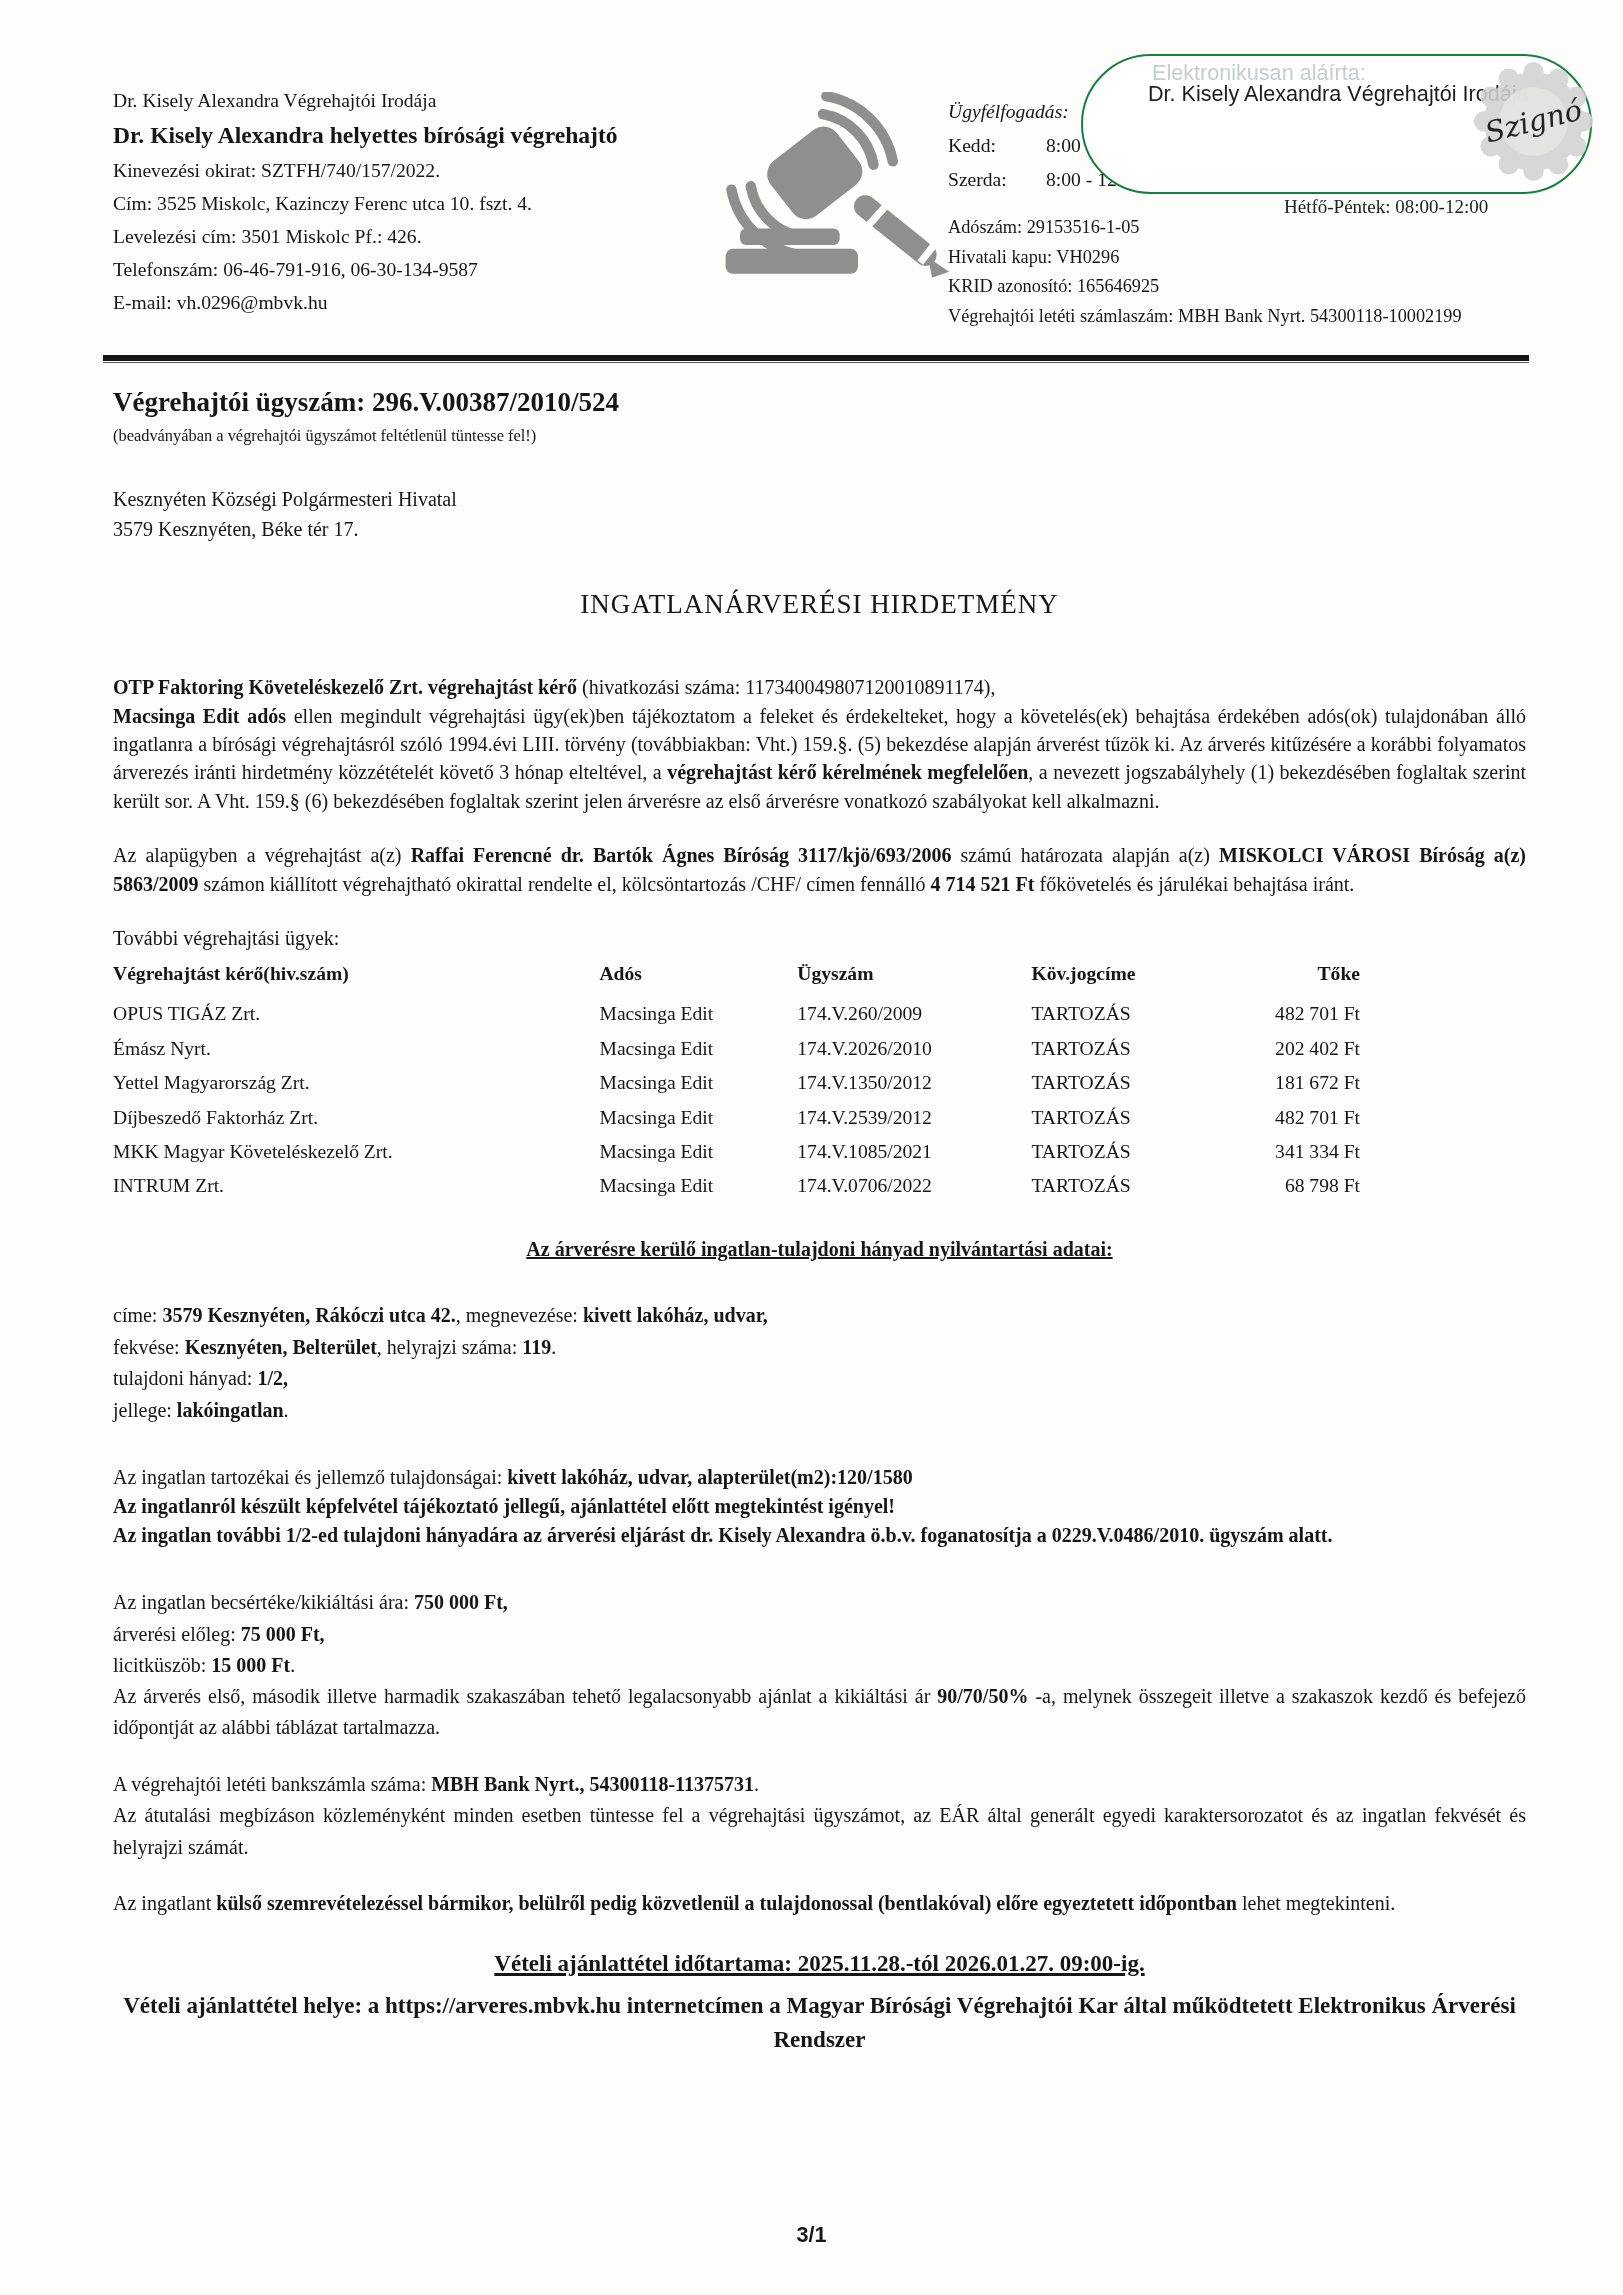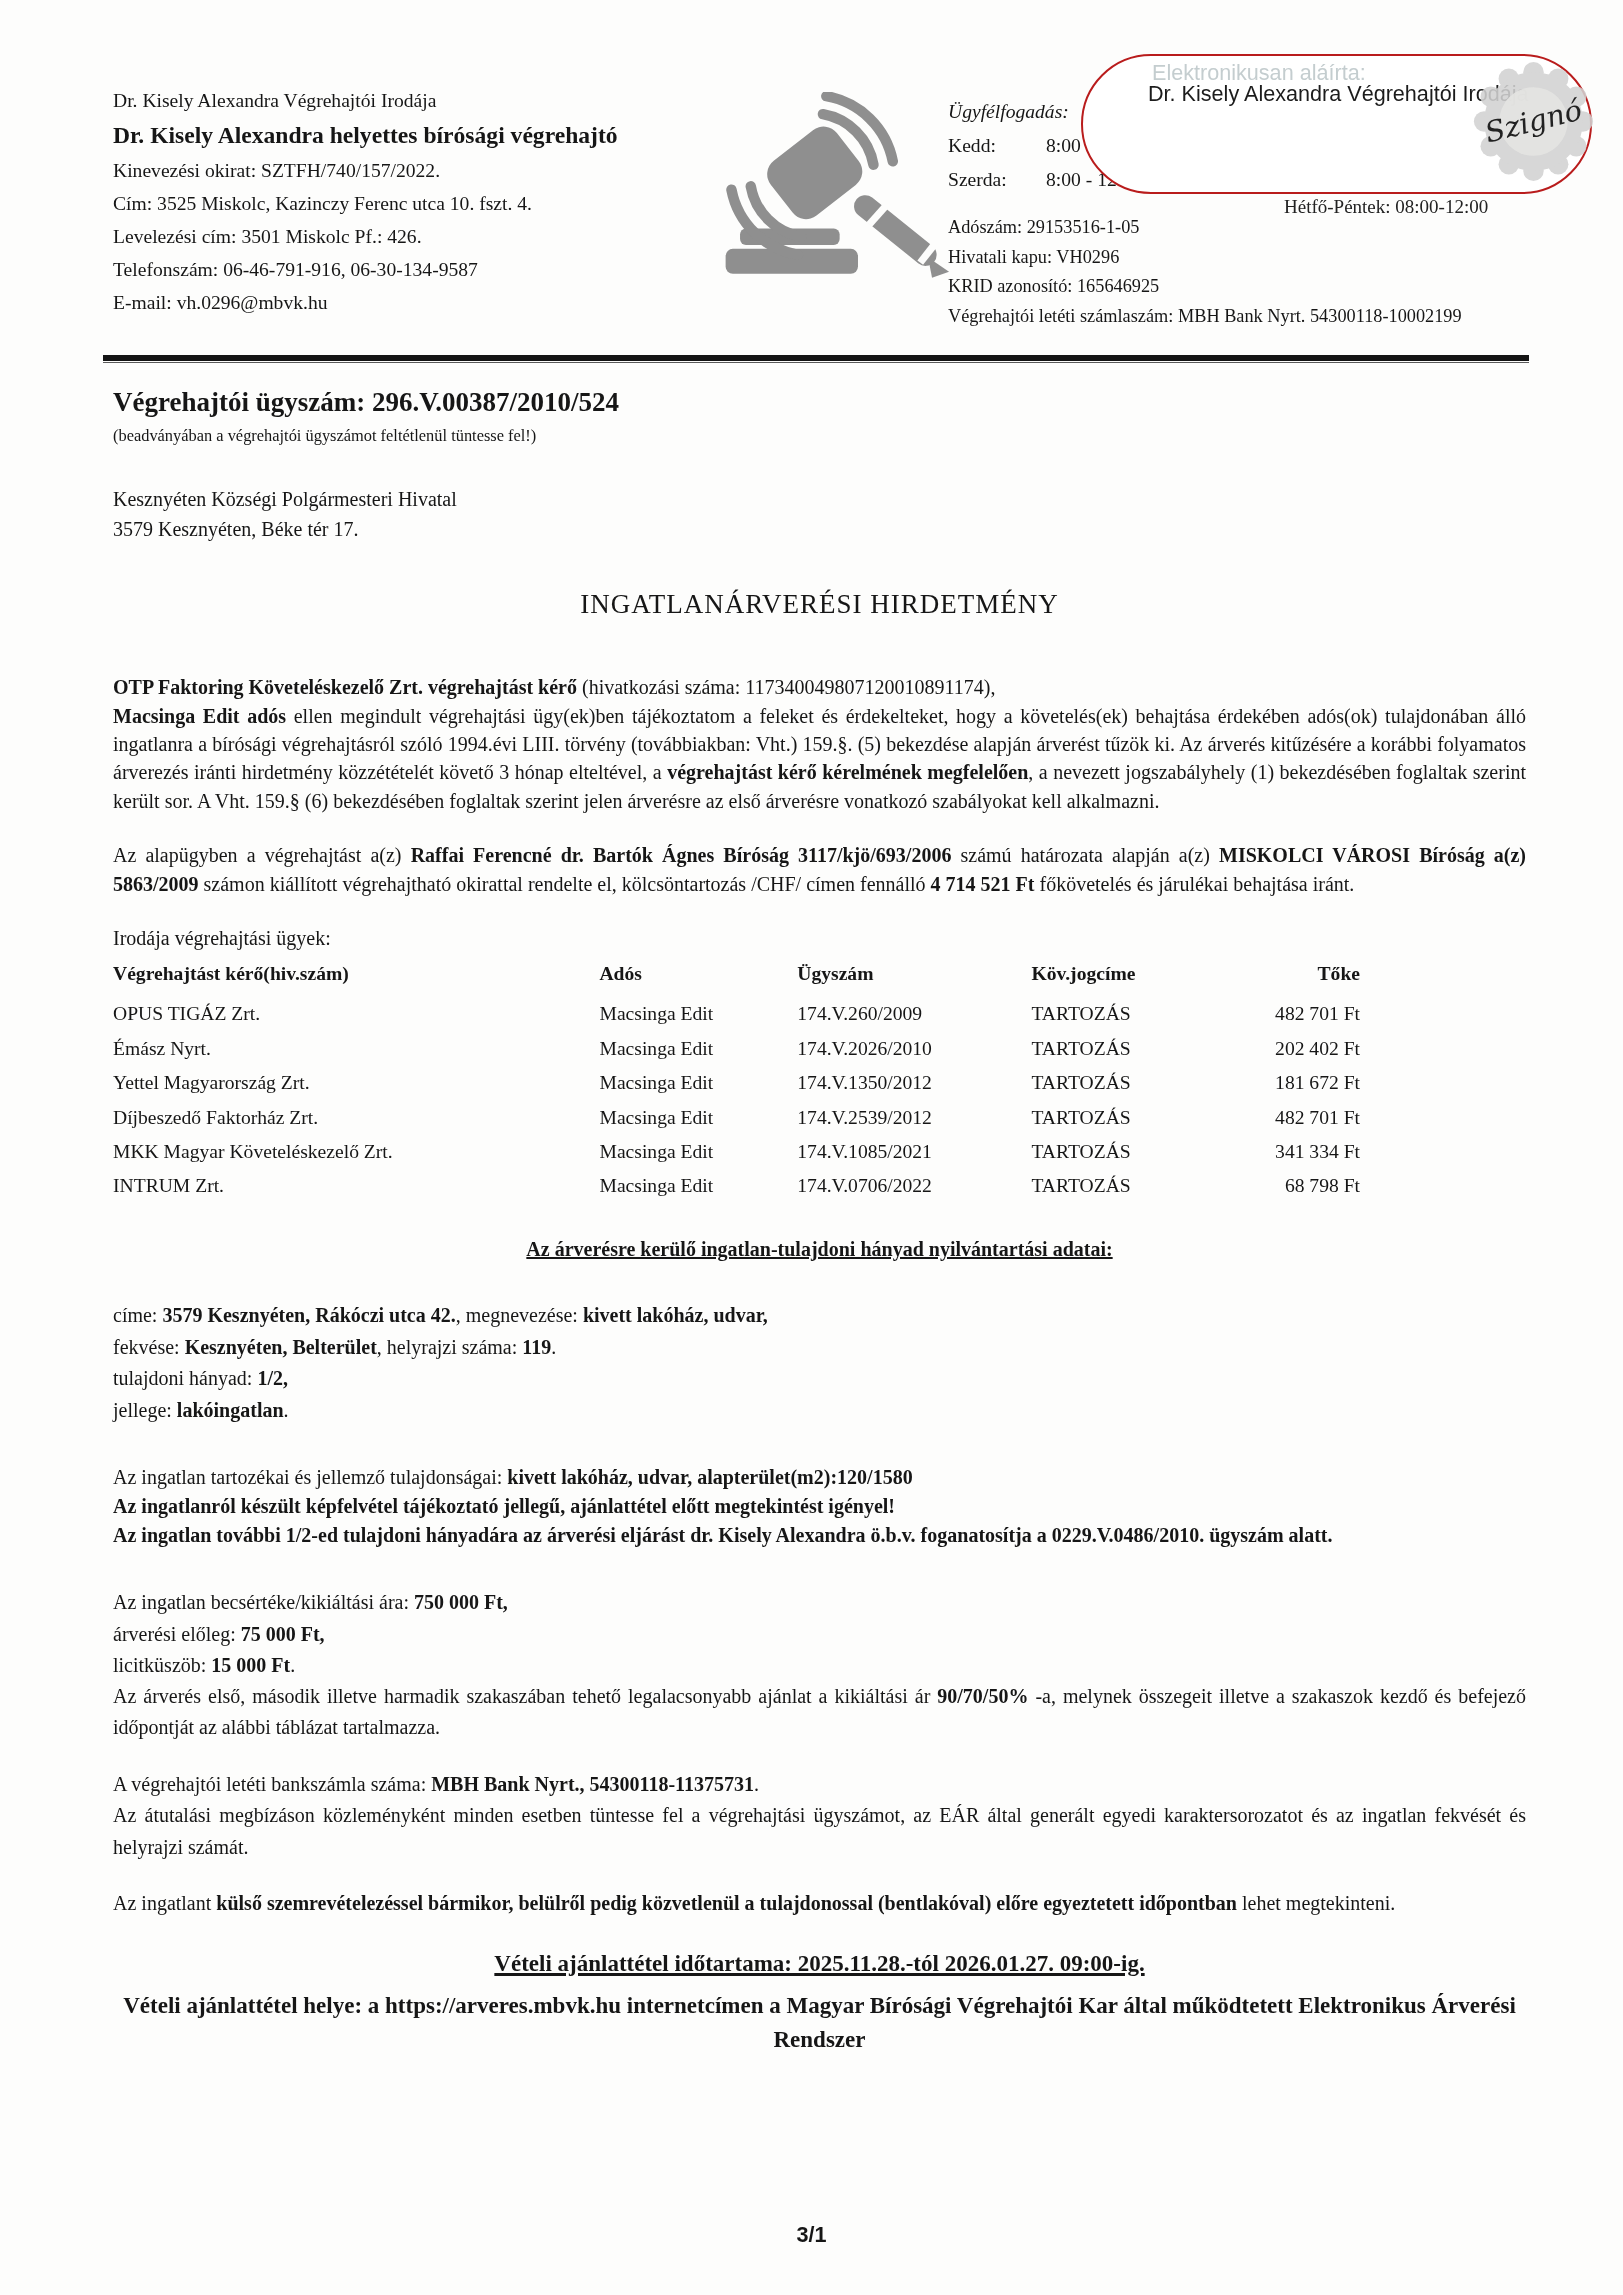--- a/index.html
+++ b/index.html
@@ -11,21 +11,21 @@
   .hdr{position:relative;height:367px;}
   .office{position:absolute;left:113px;top:84px;font-size:19.6px;line-height:33px;white-space:nowrap;}
   .office .o2{font-size:23.6px;font-weight:bold;line-height:37px;}
   .gavel-wrap{position:absolute;left:704px;top:92px;width:249px;height:203px;}
   .hours{position:absolute;left:948px;top:95px;font-size:19.6px;line-height:34px;z-index:1;}
   .hours .lbl{font-style:italic;}
   .hours .dl{display:inline-block;width:98px;}
   .weekdays{position:absolute;left:1284px;top:196px;font-size:19px;color:#222;z-index:3;}
   .stamp{
     position:absolute;left:1081px;top:54px;width:507px;height:136px;
-    background:#fff;border:2px solid #b91c1c;border-radius:75px;z-index:2;
+    background:#fff;border:2px solid #15803d;border-radius:75px;z-index:2;
     font-family:"Liberation Sans",sans-serif;
   }
   .stamp-faint{position:absolute;left:69px;top:3.9px;font-size:21.6px;color:#c4cdcf;white-space:nowrap;}
   .stamp-signer{position:absolute;left:65px;top:25px;font-size:21.6px;color:#1c1c1c;white-space:nowrap;}
   .seal{position:absolute;right:-11.8px;top:-7.9px;width:137px;height:147px;}
   .ids{position:absolute;left:948px;top:213px;font-size:18.3px;line-height:29.5px;white-space:nowrap;}
   .rule{position:absolute;left:103px;top:355px;width:1426px;height:5.9px;background:#141414;}
   .rule:after{content:"";position:absolute;left:0;top:7.2px;width:100%;height:1.3px;background:#5a5a5a;}
   
   main{display:block;padding:0 97px 0 113px;font-size:20px;line-height:1.42;}
@@ -145,21 +145,21 @@
     <div class="addressee">
       <div>Kesznyéten Községi Polgármesteri Hivatal</div>
       <div>3579 Kesznyéten, Béke tér 17.</div>
     </div>
 
     <div class="doc-title">INGATLANÁRVERÉSI HIRDETMÉNY</div>
 
     <p class="just"><span class="b">OTP Faktoring Követeléskezelő Zrt. végrehajtást kérő</span><span> (hivatkozási száma: 117340049807120010891174),</span><br><span class="b">Macsinga Edit adós</span><span> ellen megindult végrehajtási ügy(ek)ben tájékoztatom a feleket és érdekelteket, hogy a követelés(ek) behajtása érdekében adós(ok) tulajdonában álló ingatlanra a bírósági végrehajtásról szóló 1994.évi LIII. törvény (továbbiakban: Vht.) 159.§. (5) bekezdése alapján árverést tűzök ki. Az árverés kitűzésére a korábbi folyamatos árverezés iránti hirdetmény közzétételét követő 3 hónap elteltével, a </span><span class="b">végrehajtást kérő kérelmének megfelelően</span><span>, a nevezett jogszabályhely (1) bekezdésében foglaltak szerint került sor. A Vht. 159.§ (6) bekezdésében foglaltak szerint jelen árverésre az első árverésre vonatkozó szabályokat kell alkalmazni.</span></p>
     <p class="just"><span>Az alapügyben a végrehajtást a(z) </span><span class="b">Raffai Ferencné dr. Bartók Ágnes Bíróság 3117/kjö/693/2006</span><span> számú határozata alapján a(z) </span><span class="b">MISKOLCI VÁROSI Bíróság a(z) 5863/2009</span><span> számon kiállított végrehajtható okirattal rendelte el, kölcsöntartozás /CHF/ címen fennálló </span><span class="b">4 714 521 Ft</span><span> főkövetelés és járulékai behajtása iránt.</span></p>
 
-    <div class="more-heading">Irodája végrehajtási ügyek:</div>
+    <div class="more-heading">További végrehajtási ügyek:</div>
     <table class="cases">
       <thead>
         <tr>
           <th>Végrehajtást kérő(hiv.szám)</th>
           <th>Adós</th>
           <th>Ügyszám</th>
           <th>Köv.jogcíme</th>
           <th>Tőke</th>
         </tr>
       </thead>

